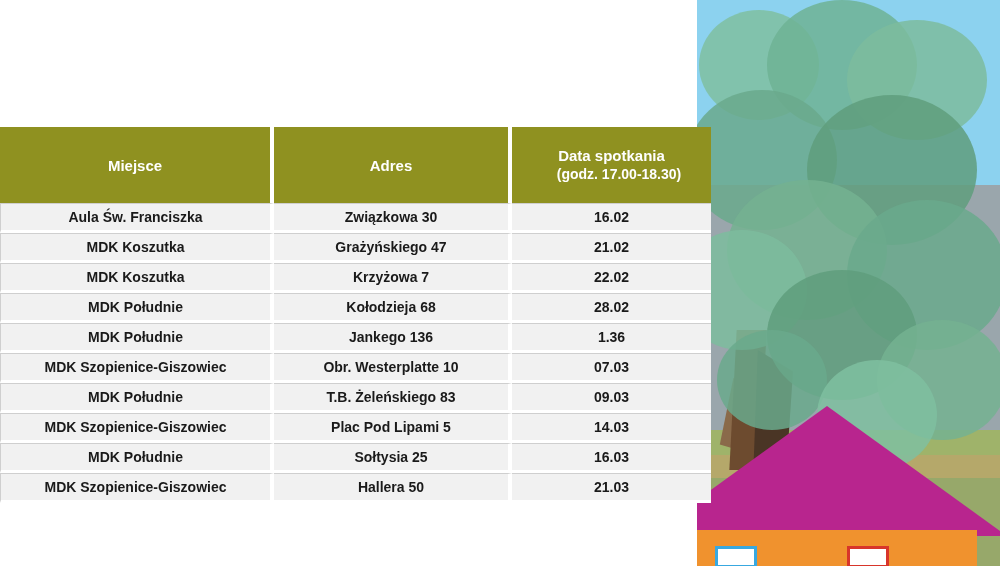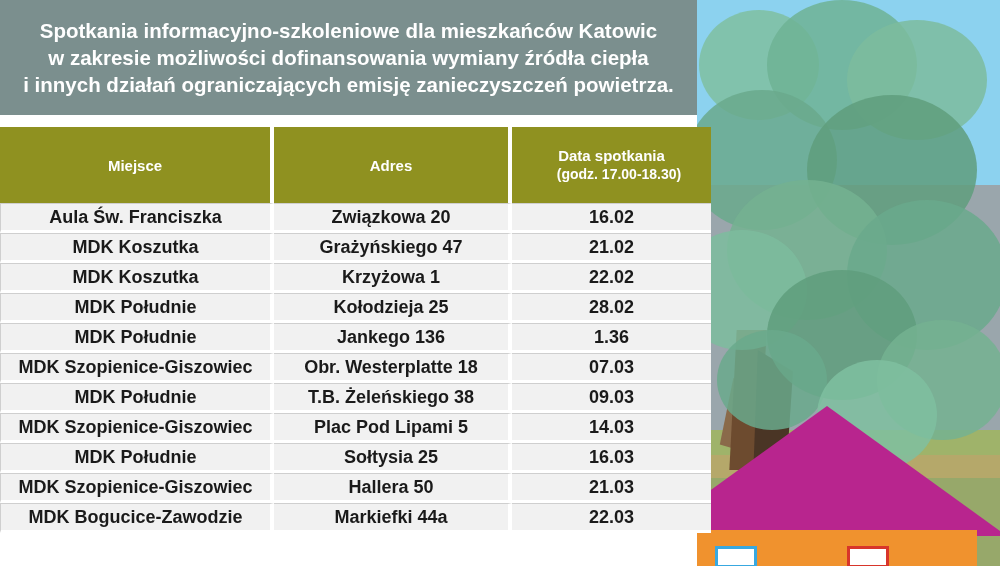--- a/index.html
+++ b/index.html
@@ -186,21 +186,21 @@
     vertical-align: middle;
     border-right: 4px solid #ffffff;
     line-height: 19px;
   }
   thead th:last-child {
     border-right: none;
   }
   tbody td {
     background: #f1f1f1;
     color: #1a1a1a;
-    font-size: 18px;
+    font-size: 14px;
     font-weight: bold;
     text-align: center;
     height: 30px;
     vertical-align: middle;
     border-right: 4px solid #ffffff;
     border-bottom: 3px solid #ffffff;
     border-top: 1px solid #cfcfcf;
   }
   tbody td:last-child {
     border-right: none;
@@ -245,25 +245,20 @@
     <div class="leaf" style="left:180px;top:320px; width:130px; height:120px; background:#74b291;"></div>
     <div class="leaf" style="left:20px; top:330px; width:110px; height:100px; background:#6aa98c;"></div>
     <div class="leaf" style="left:120px;top:360px; width:120px; height:110px; background:#7fc0a0;"></div>
 
     <div class="house-roof"></div>
     <div class="house-body"></div>
     <div class="win-left"></div>
     <div class="win-right"></div>
   </div>
 
-  <div class="header">
-    <div class="header-line">Spotkania informacyjno-szkoleniowe dla mieszkańców Katowic</div>
-    <div class="header-line">w zakresie możliwości  dofinansowania wymiany  źródła ciepła</div>
-    <div class="header-line">i innych działań ograniczających emisję zanieczyszczeń powietrza.</div>
-  </div>
   <div class="header-gap"></div>
 
   <div class="table-wrap">
     <table>
       <thead>
         <tr>
           <th class="col-place">
             <span>Miejsce</span>
           </th>
           <th class="col-addr">
@@ -271,70 +266,65 @@
           </th>
           <th class="col-date">
             <span>Data spotkania</span>
             <span class="sub">(godz. 17.00-18.30)</span>
           </th>
         </tr>
       </thead>
       <tbody>
         <tr>
           <td class="col-place">Aula Św. Franciszka</td>
-          <td class="col-addr">Związkowa 20</td>
+          <td class="col-addr">Związkowa 30</td>
           <td class="col-date">16.02</td>
         </tr>
         <tr>
           <td class="col-place">MDK Koszutka</td>
           <td class="col-addr">Grażyńskiego 47</td>
           <td class="col-date">21.02</td>
         </tr>
         <tr>
           <td class="col-place">MDK Koszutka</td>
-          <td class="col-addr">Krzyżowa 1</td>
+          <td class="col-addr">Krzyżowa 7</td>
           <td class="col-date">22.02</td>
         </tr>
         <tr>
           <td class="col-place">MDK Południe</td>
-          <td class="col-addr">Kołodzieja 25</td>
+          <td class="col-addr">Kołodzieja 68</td>
           <td class="col-date">28.02</td>
         </tr>
         <tr>
           <td class="col-place">MDK Południe</td>
           <td class="col-addr">Jankego 136</td>
           <td class="col-date">1.36</td>
         </tr>
         <tr>
           <td class="col-place">MDK Szopienice-Giszowiec</td>
-          <td class="col-addr">Obr. Westerplatte 18</td>
+          <td class="col-addr">Obr. Westerplatte 10</td>
           <td class="col-date">07.03</td>
         </tr>
         <tr>
           <td class="col-place">MDK Południe</td>
-          <td class="col-addr">T.B. Żeleńskiego 38</td>
+          <td class="col-addr">T.B. Żeleńskiego 83</td>
           <td class="col-date">09.03</td>
         </tr>
         <tr>
           <td class="col-place">MDK Szopienice-Giszowiec</td>
           <td class="col-addr">Plac Pod Lipami 5</td>
           <td class="col-date">14.03</td>
         </tr>
         <tr>
           <td class="col-place">MDK Południe</td>
           <td class="col-addr">Sołtysia 25</td>
           <td class="col-date">16.03</td>
         </tr>
         <tr>
           <td class="col-place">MDK Szopienice-Giszowiec</td>
           <td class="col-addr">Hallera 50</td>
           <td class="col-date">21.03</td>
         </tr>
-        <tr>
-          <td class="col-place">MDK Bogucice-Zawodzie</td>
-          <td class="col-addr">Markiefki 44a</td>
-          <td class="col-date">22.03</td>
-        </tr>
       </tbody>
     </table>
   </div>
 
 </div>
 
 </body></html>

